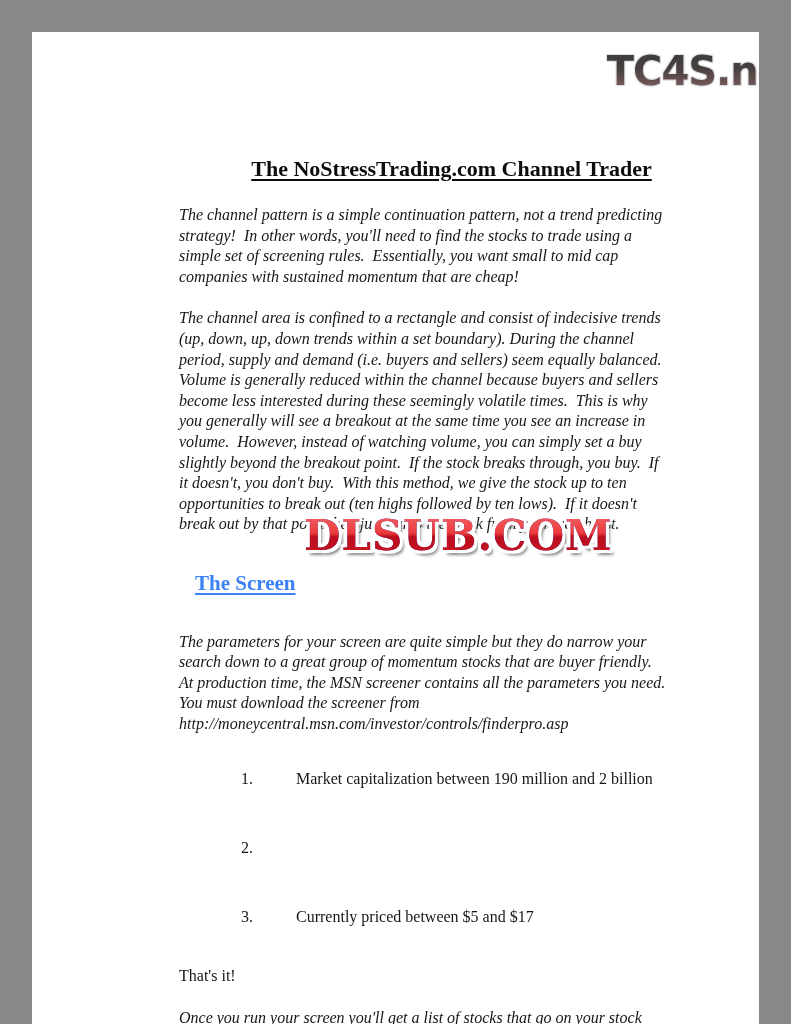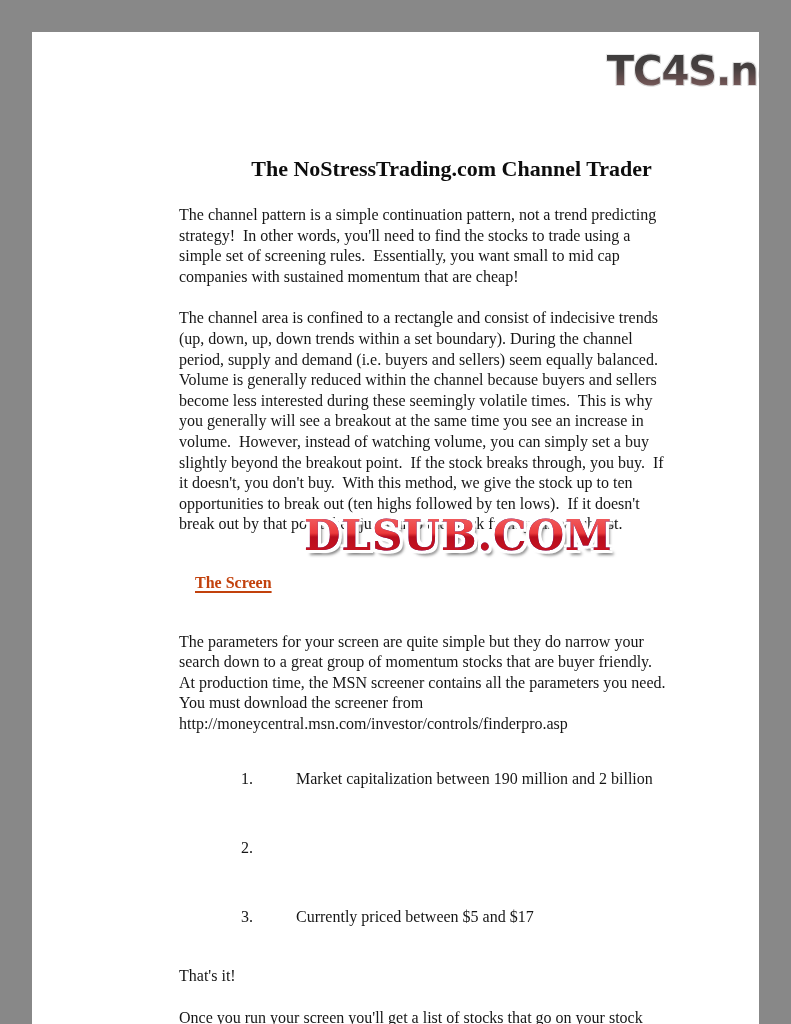--- a/index.html
+++ b/index.html
@@ -26,30 +26,30 @@
   }
 
   
   .content {
     position:absolute; left:115px; top:92px; width:600px;
     font-size:16px; line-height:20.6px;
   }
   .doc-title {
     width:545px; text-align:center;
     font-size:22px; line-height:26px; font-weight:bold;
-    text-decoration-thickness:2px; text-underline-offset:3px;
+    text-decoration:underline; text-decoration-thickness:2px; text-underline-offset:3px;
     margin-bottom:23px; color:#0d0d0d;
   }
-  .para { white-space:pre-wrap; margin-bottom:21px; }
+  .para { white-space:pre-wrap; margin-bottom:21px;font-style:italic; }
   .p2 { margin-bottom:22px; }
   .p3 { margin-bottom:19px; }
   .screen-heading {
-    display:inline-block; font-size:16px; font-weight:bold;
+    display:inline-block; font-size:21px; font-weight:bold;
     text-decoration:underline; text-decoration-thickness:2px; text-underline-offset:3px;
-    margin-bottom:22px; color:#c2410c;
+    margin-bottom:22px; color:#3b82f6;
   }
   .num-list { margin-bottom:23px; }
   .num-list .li { display:flex; padding-left:30px; }
   .num-list .num { width:23px; flex:0 0 23px; }
   .thats-it { margin-bottom:21px; }
 
   
   .dlsub {
     position:absolute; left:256px; top:464px;
     font-family:"DejaVu Serif", serif; font-weight:bold;

